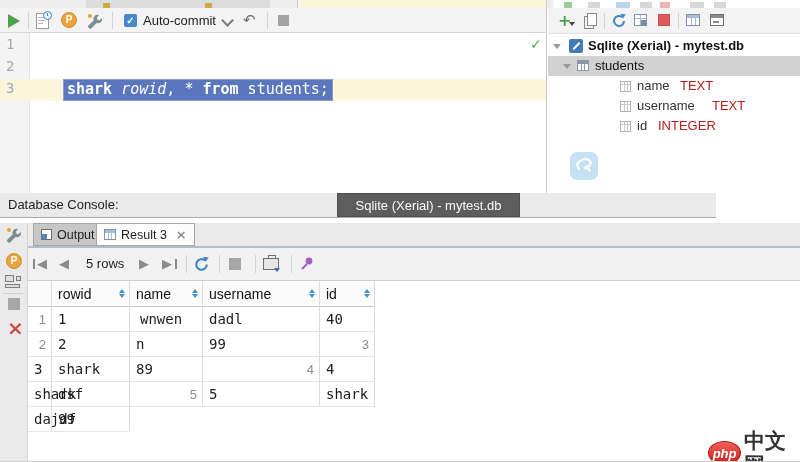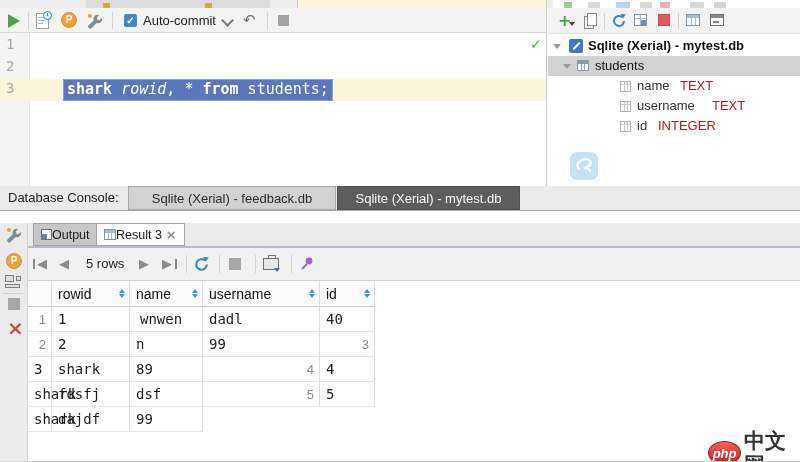--- a/index.html
+++ b/index.html
@@ -56,26 +56,26 @@
   .tree-row{position:absolute;left:0;width:252px;height:20px;line-height:20px;}
   .tree-arrow{position:absolute;top:8px;width:0;height:0;border-top:5px solid #9a9a9a;border-left:4px solid transparent;border-right:4px solid transparent;}
   .db-ic{position:absolute;top:3px;width:14px;height:14px;background:#3f7bbe;border-radius:2px;}
   .db-ic:after{content:"";position:absolute;left:3px;top:6px;width:9px;height:2px;background:#fff;transform:rotate(-45deg);}
   .col-ic{position:absolute;top:5px;width:11px;height:11px;border:1px solid #b0b0b0;box-sizing:border-box;background:#fff;}
   .col-ic i{position:absolute;background:#c9c9c9;}
   .typ{color:#b91c1c;margin-left:6px;}
   .assist{position:absolute;left:22px;top:144px;width:28px;height:28px;background:#c7e1f4;border-radius:7px;}
 
   
-  .ctabs{left:0;top:186px;width:800px;height:25px;background:#eaeaea;border-bottom:1px solid #a9a9a9;box-sizing:border-box;}
+  .ctabs{left:0;top:193px;width:716px;height:25px;background:#eaeaea;border-bottom:1px solid #a9a9a9;box-sizing:border-box;}
   .ctab{position:absolute;top:0;height:24px;line-height:24px;text-align:center;border:1px solid #a8a8a8;box-sizing:border-box;font-size:13px;}
 
   
   .ttabs{left:0;top:223px;width:800px;height:23px;background:#eaeaea;}
-  .ttab{position:absolute;top:0;height:23px;border:1px solid #a6a6a6;box-sizing:border-box;display:flex;align-items:center;padding:0 7px;font-size:12.5px;}
+  .ttab{position:absolute;top:0;height:23px;border:1px solid #a6a6a6;box-sizing:border-box;display:flex;align-items:center;padding:0 7px;gap:5px;font-size:12.5px;}
   .out-ic{width:11px;height:11px;border:1px solid #6d6d6d;background:#fff;position:relative;box-sizing:border-box;}
   .out-ic:after{content:"";position:absolute;left:0;bottom:0;width:5px;height:5px;background:#4b89c8;}
   .blueline{left:0;top:246px;width:800px;height:2px;background:#b4bbcb;}
 
   
   .rtb{left:0;top:248px;width:800px;height:33px;background:#f1f1f1;border-bottom:1px solid #cfcfcf;box-sizing:border-box;}
   .nav{position:absolute;top:0;height:32px;line-height:32px;color:#8a8a8a;font-size:13px;}
   .navbar{position:absolute;top:11px;width:2px;height:10px;background:#8a8a8a;}
 
   
@@ -230,21 +230,20 @@
 
     <div class="assist">
       <svg width="28" height="28" viewBox="0 0 28 28">
         <path d="M9 17q-4-4 1-8q6-4 10 0q2 3-1 5l-5 2q5 0 6 3" fill="none" stroke="#ffffff" stroke-width="2" stroke-linecap="round"></path>
       </svg>
     </div>
   </div>
 
   <div class="abs ctabs">
     <div class="abs" style="left:8px;line-height:24px;color:#222;">Database Console:</div>
-    <div class="ctab" style="left:128px;width:208px;background:#d2d2d2;color:#2b2b2b;">Sqlite (Xerial) - feedback.db</div>
     <div class="ctab" style="left:337px;width:183px;background:#5d5d5d;color:#fafafa;border-color:#4f4f4f;">Sqlite (Xerial) - mytest.db</div>
   </div>
 
   <div class="abs ttabs">
     <div class="ttab" style="left:33px;background:#c7c7c7;">
       <span class="out-ic"></span>
       <span>Output</span>
     </div>
     <div class="ttab" style="left:96px;background:#fcfcfc;">
       <span class="grid-ic" style="position:relative;width:12px;height:11px;display:inline-block;">
@@ -345,21 +344,20 @@
       <div class="dc mono">99</div>
 
       <div class="dc rn">3</div>
       <div class="dc mono">3</div>
       <div class="dc mono">shark</div>
       <div class="dc mono">89</div>
 
       <div class="dc rn">4</div>
       <div class="dc mono">4</div>
       <div class="dc mono">shark</div>
-      <div class="dc mono">fdsfj</div>
       <div class="dc mono">dsf</div>
 
       <div class="dc rn">5</div>
       <div class="dc mono">5</div>
       <div class="dc mono">shark</div>
       <div class="dc mono">dajdf</div>
       <div class="dc mono">99</div>
     </div>
   </div>
 

